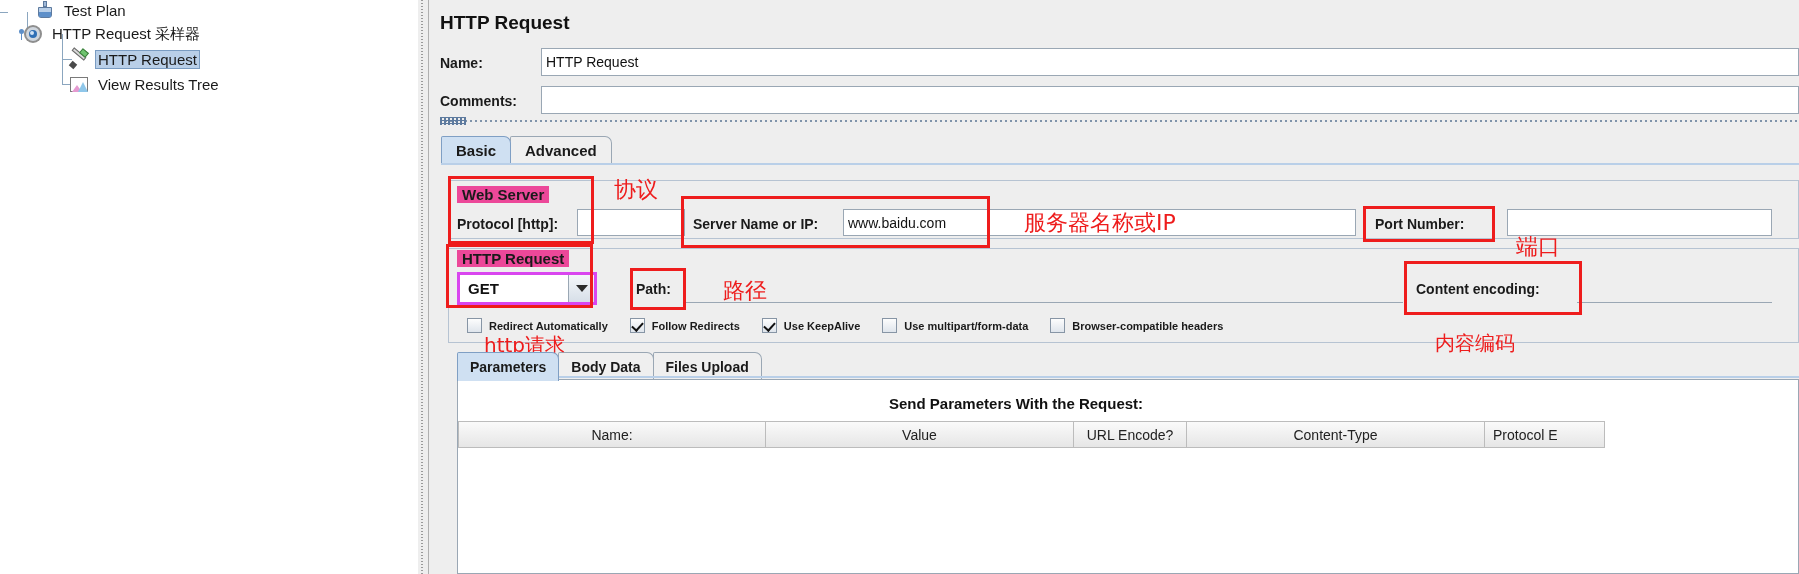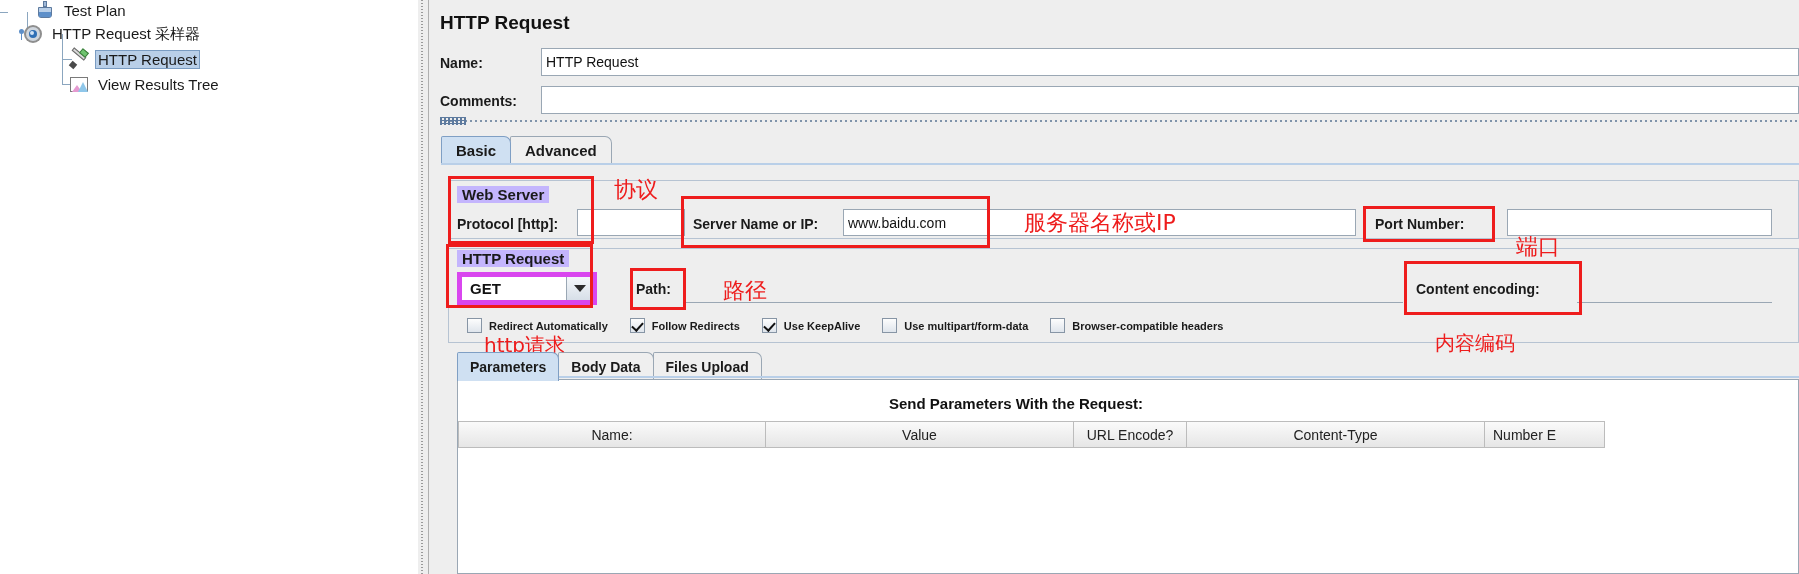--- a/index.html
+++ b/index.html
@@ -73,24 +73,24 @@
   .tab{position:relative;height:27px;display:flex;align-items:center;padding:0 14px;
        font-size:15px;font-weight:bold;color:#1a1a1a;background:#efefef;
        border:1px solid #9aa7b4;border-bottom:none;border-radius:2px 7px 0 0;margin-right:-1px;box-sizing:border-box;}
   .tab.active{background:#cfe0f2;border-color:#7f9fc4;z-index:3;}
   .tab-underline{position:absolute;height:2px;background:#b9cfe8;}
 
   .tabsmall .tab{height:24px;font-size:14px;padding:14px 12px;}
 
   
   .groupbox{position:absolute;border:1px solid #b6c3d2;box-sizing:border-box;}
-  .group-title{position:absolute;font-size:15px;font-weight:bold;color:#1a1a1a;background:#c4b5fd;padding:0 5px;}
-
-  
-  .combo{position:absolute;background:#ffffff;border:5px solid #d946ef;box-sizing:border-box;display:flex;align-items:center;gap:28px;}
+  .group-title{position:absolute;font-size:15px;font-weight:bold;color:#1a1a1a;background:#ec4899;padding:0 5px;}
+
+  
+  .combo{position:absolute;background:#ffffff;border:3px solid #d946ef;box-sizing:border-box;display:flex;align-items:center;gap:28px;}
   .combo .val{flex:1;font-size:15px;font-weight:bold;color:#111;padding-left:8px;}
   .combo .arrowbox{width:26px;height:100%;background:linear-gradient(to bottom,#f4f7fa,#d7dfe8);
         border-left:1px solid #9aa7b4;display:flex;align-items:center;justify-content:center;box-sizing:border-box;}
   .combo .arrow{width:0;height:0;border-left:6px solid transparent;border-right:6px solid transparent;border-top:7px solid #2b2b2b;}
 
   
   .cbrow{position:absolute;display:flex;align-items:center;}
   .cbwrap{display:flex;align-items:center;margin-right:22px;white-space:nowrap;}
   .cbox{width:15px;height:15px;border:1px solid #8795a5;background:linear-gradient(to bottom,#fdfdfd,#dfe5ec);
         box-sizing:border-box;margin-right:7px;position:relative;flex:0 0 15px;}
@@ -252,21 +252,21 @@
 
       <div class="param-area" style="left:28px;top:379px;width:1342px;height:195px;"></div>
 
       <div class="send-label" style="left:460px;top:395px;">Send Parameters With the Request:</div>
 
       <div class="thead" style="left:29px;top:421px;">
         <div class="th" style="width:308px;">Name:</div>
         <div class="th" style="width:308px;">Value</div>
         <div class="th" style="width:113px;">URL Encode?</div>
         <div class="th" style="width:298px;">Content-Type</div>
-        <div class="th" style="width:120px;justify-content:flex-start;padding-left:8px;">Number E</div>
+        <div class="th" style="width:120px;justify-content:flex-start;padding-left:8px;">Protocol E</div>
       </div>
 
     </div>
   </div>
 
   <div class="annot-box" style="left:448px;top:176px;width:146px;height:68px;"></div>
   <div class="annot-text" style="left:614px;top:175px;">协议</div>
 
   <div class="annot-box" style="left:681px;top:196px;width:309px;height:52px;"></div>
   <div class="annot-text" style="left:1024px;top:208px;">服务器名称或IP</div>

